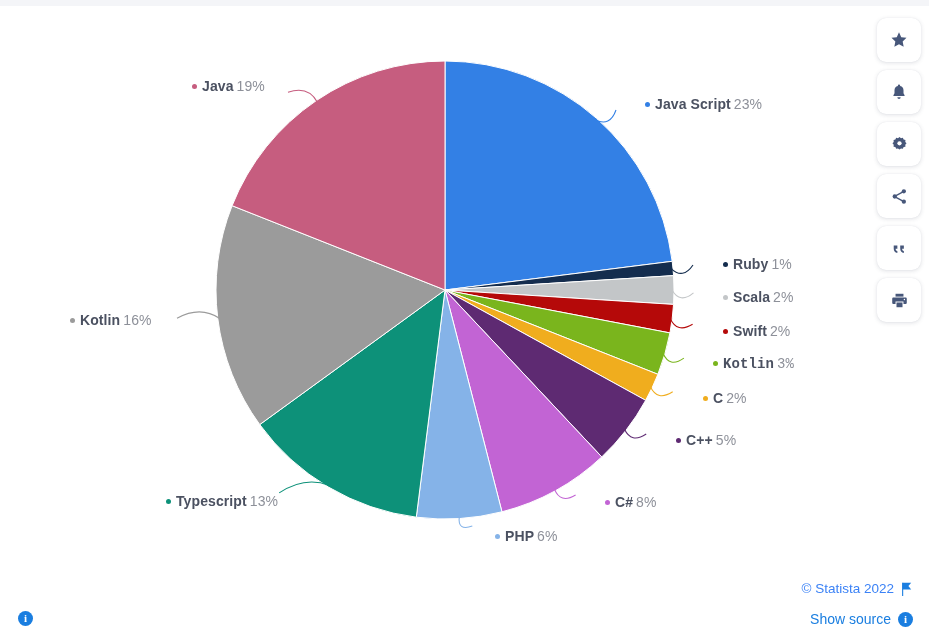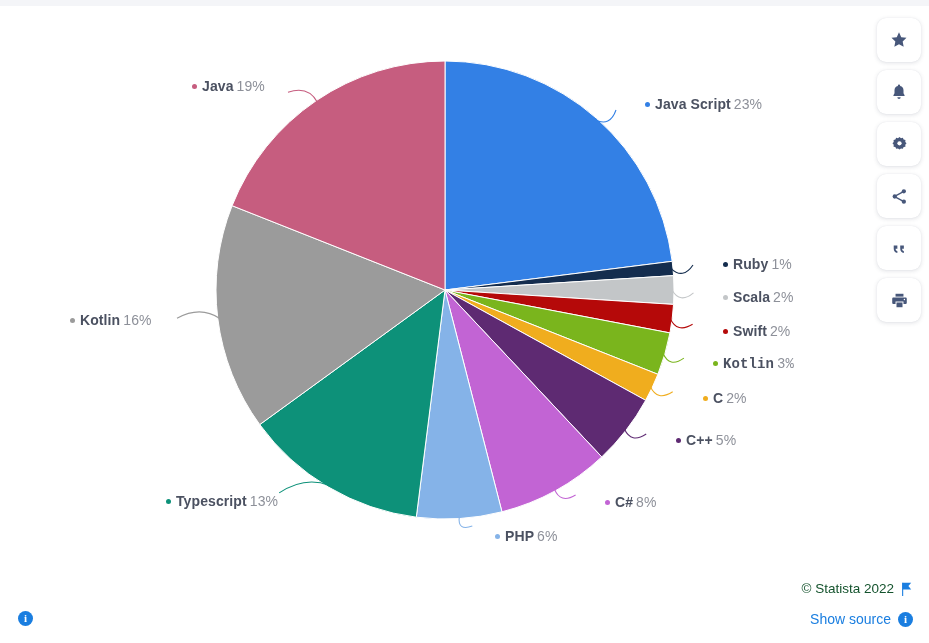--- a/index.html
+++ b/index.html
@@ -104,21 +104,21 @@
     font-size: 15px;
     cursor: pointer;
   }
   #copyright {
     position: absolute;
     right: 16px;
     top: 8px;
     display: flex;
     align-items: center;
     gap: 7px;
-    color: #14532d;
+    color: #3b82f6;
     font-size: 13.5px;
   }
   #show-source {
     position: absolute;
     right: 16px;
     top: 38px;
     display: flex;
     align-items: center;
     gap: 7px;
     color: #1a7ee0;

